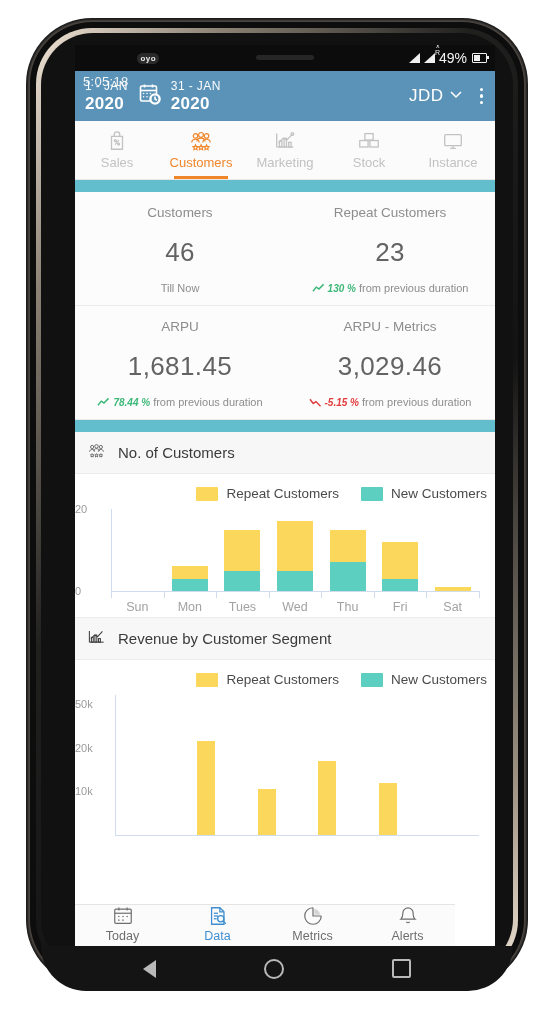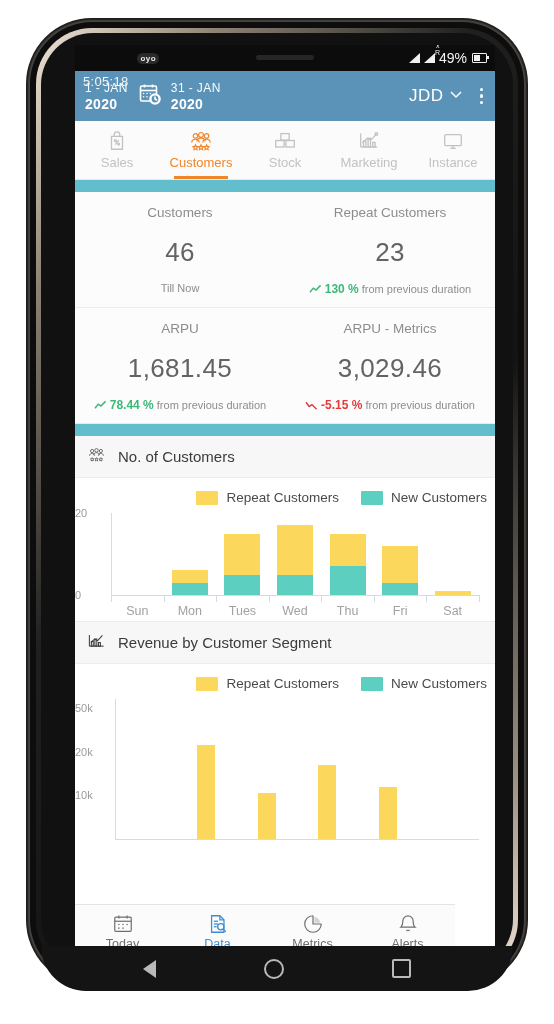--- a/index.html
+++ b/index.html
@@ -73,21 +73,21 @@
     width: 58px; height: 5px; border-radius: 3px; background: #262626;
   }
 
   
   .appbar {
     background: #5b93b8; color: #fff; height: 50px;
     display: flex; align-items: center; padding: 0 10px; box-sizing: border-box;
   }
   .date-block { line-height: 1; }
   .date-top { font-size: 12px; letter-spacing: .4px; opacity: .97; margin-bottom: 3px; }
-  .date-year { font-size: 14px; font-weight: bold; letter-spacing: .3px; }
+  .date-year { font-size: 17px; font-weight: bold; letter-spacing: .3px; }
   .cal-icon { margin: 0 9px 0 10px; }
   .appbar-spacer { flex: 1; }
   .appbar-user { font-size: 17px; letter-spacing: .5px; margin-right: 4px; }
   .chev { margin-right: 16px; }
   .kebab { display: flex; flex-direction: column; gap: 3px; margin-right: 2px; }
   .kebab i { width: 3.5px; height: 3.5px; border-radius: 50%; background: #fff; display: block; }
 
   
   .tabs {
     display: flex; background: #fbfbfb; height: 58px;
@@ -108,21 +108,21 @@
   
   .kpi-card { background: #fcfcfc; border-bottom: 1px solid #eaeaea; }
   .kpi-row { display: flex; }
   .kpi {
     flex: 1; text-align: center; padding: 13px 4px 11px;
     box-sizing: border-box;
   }
   .kpi-title { font-size: 13.5px; color: #8d8d8d; margin-bottom: 17px; }
   .kpi-value { font-size: 26px; color: #636363; font-weight: 300; margin-bottom: 14px; letter-spacing: .4px;}
   .kpi-sub { font-size: 11px; color: #8d8d8d; display: flex; align-items: center; justify-content: center; gap: 3px; }
-  .kpi-sub .pct { font-size: 12px; font-weight: bold; }
+  .kpi-sub .pct { font-size: 10px; font-weight: bold; font-style: italic; }
   .up { color: #3cb878; }
   .down { color: #e23b3b; }
 
   .gap-band { height: 12px; background: #62bdcc; }
 
   
   .chart-card { background: #ffffff; }
   .chart-head {
     display: flex; align-items: center; gap: 12px;
     padding: 11px 12px; background: #f7f7f7; border-bottom: 1px solid #ececec;
@@ -138,21 +138,21 @@
   .axis-h { position: absolute; background: #cfdced; height: 1px; }
   .tick { position: absolute; width: 1px; background: #cfdced; }
   .bar { position: absolute; bottom: 0; }
   .seg { position: absolute; width: 100%; }
   .xlab { position: absolute; font-size: 12.5px; color: #a2a2a2; text-align: center; transform: translateX(-50%); }
 
   
   .bottomnav {
     position: absolute; left: 0; bottom: 0; width: 380px; height: 54px;
     background: #fbfbfb; border-top: 1px solid #e4e4e4;
-    display: flex; align-items: center;
+    display: flex; align-items: flex-start;
   }
   .bn { flex: 1; display: flex; flex-direction: column; align-items: center; gap: 2px;
         font-size: 12.5px; color: #6e6e6e; }
   .bn.active { color: #3f8fd0; }
 
   
   .androidnav {
     position: absolute; left: 41px; bottom: 33px; width: 472px; height: 45px;
     background: #141414; display: flex; align-items: center; justify-content: center; gap: 108px;
     border-radius: 0 0 52px 52px;
@@ -252,37 +252,37 @@
           <path d="M15 12.5c0-2.2 1.8-3.4 4-3.4s4 1.2 4 3.4"></path>
           <path d="M7 15.2l.8 1.7 1.9.3-1.35 1.3.3 1.9L7 19.5l-1.65.9.3-1.9L4.3 17.2l1.9-.3z"></path>
           <path d="M13 15.2l.8 1.7 1.9.3-1.35 1.3.3 1.9L13 19.5l-1.65.9.3-1.9-1.35-1.3 1.9-.3z"></path>
           <path d="M19 15.2l.8 1.7 1.9.3-1.35 1.3.3 1.9L19 19.5l-1.65.9.3-1.9-1.35-1.3 1.9-.3z"></path>
         </svg>
         <span>Customers</span>
         <span class="tab-underline"></span>
       </div>
       <div class="tab">
         <svg width="24" height="22" viewBox="0 0 26 22" fill="none" stroke="currentColor" stroke-width="1.4">
-          <rect x="8.5" y="3" width="9" height="7"></rect>
-          <rect x="3" y="10.5" width="9" height="7"></rect>
-          <rect x="14" y="10.5" width="9" height="7"></rect>
-        </svg>
-        <span>Stock</span>
-      </div>
-      <div class="tab">
-        <svg width="24" height="22" viewBox="0 0 26 22" fill="none" stroke="currentColor" stroke-width="1.4">
           <line x1="4" y1="3" x2="4" y2="17.5"></line>
           <line x1="4" y1="17.5" x2="22" y2="17.5"></line>
           <rect x="7" y="11" width="2.6" height="6.5"></rect>
           <rect x="12" y="8" width="2.6" height="9.5"></rect>
           <rect x="17" y="12.5" width="2.6" height="5"></rect>
           <polyline points="6,13 11,8 15,10 21,3.5"></polyline>
           <circle cx="21" cy="3.5" r="1.5"></circle>
         </svg>
         <span>Marketing</span>
+      </div>
+      <div class="tab">
+        <svg width="24" height="22" viewBox="0 0 26 22" fill="none" stroke="currentColor" stroke-width="1.4">
+          <rect x="8.5" y="3" width="9" height="7"></rect>
+          <rect x="3" y="10.5" width="9" height="7"></rect>
+          <rect x="14" y="10.5" width="9" height="7"></rect>
+        </svg>
+        <span>Stock</span>
       </div>
       <div class="tab">
         <svg width="24" height="22" viewBox="0 0 26 22" fill="none" stroke="currentColor" stroke-width="1.4">
           <rect x="4" y="4" width="18" height="12" rx="1.3"></rect>
           <line x1="10" y1="19" x2="16" y2="19"></line>
           <line x1="13" y1="16" x2="13" y2="19"></line>
         </svg>
         <span>Instance</span>
       </div>
     </div>

